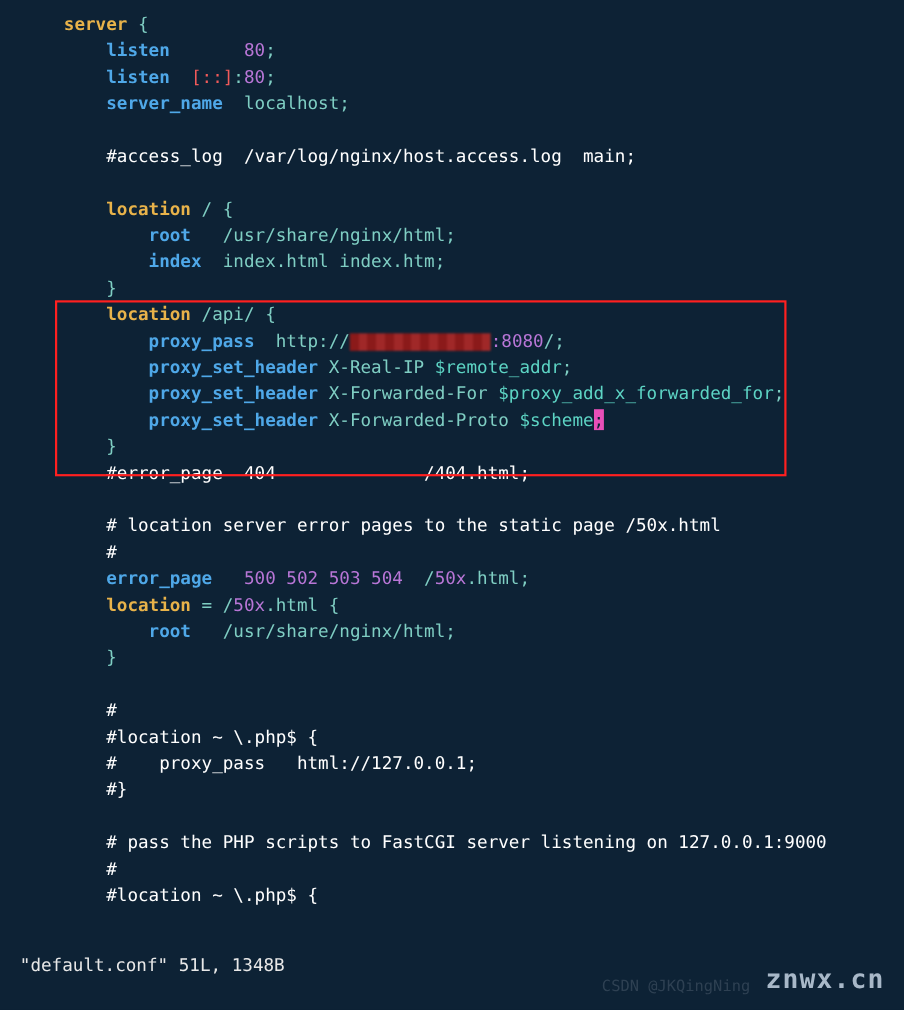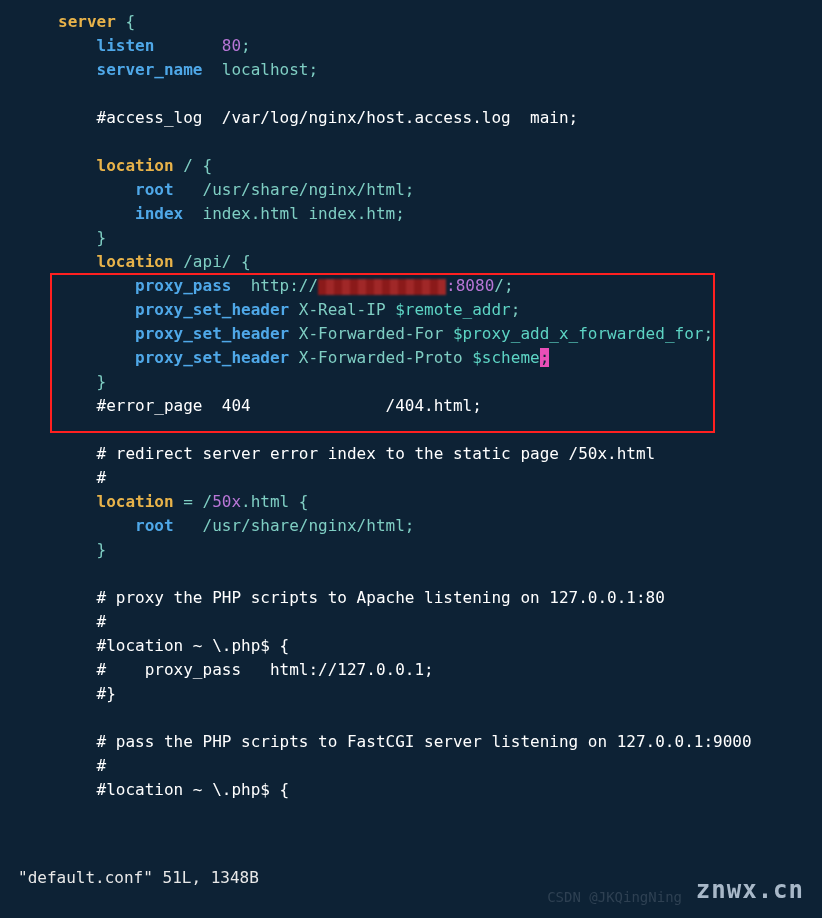--- a/index.html
+++ b/index.html
@@ -72,43 +72,44 @@
       left: 18px;
       color: #e8e8e8;
     }
   </style>
 </head>
 <body>
 
 <div class="code-container">
 <div class="line"><span class="kw-orange">server</span><span class="brace"> {</span></div>
 <div class="line">    <span class="kw-blue">listen</span>       <span class="num-purple">80</span><span class="plain">;</span></div>
+<div class="line">    <span class="kw-blue">listen</span>  <span class="bracket-red">[::]</span><span class="plain">:</span><span class="num-purple">80</span><span class="plain">;</span></div>
 <div class="line">    <span class="kw-blue">server_name</span><span class="plain">  localhost;</span></div>
 <div class="line"> </div>
 <div class="line">    <span class="comment">#access_log  /var/log/nginx/host.access.log  main;</span></div>
 <div class="line"> </div>
 <div class="line">    <span class="kw-orange">location</span><span class="plain"> / {</span></div>
 <div class="line">        <span class="kw-blue">root</span><span class="plain">   /usr/share/nginx/html;</span></div>
 <div class="line">        <span class="kw-blue">index</span><span class="plain">  index</span><span class="plain">.html </span><span class="plain">index</span><span class="plain">.htm;</span></div>
 <div class="line">    <span class="brace">}</span></div>
 <div class="line">    <span class="kw-orange">location</span><span class="plain"> /api/ {</span></div>
 <div class="line">        <span class="kw-blue">proxy_pass</span><span class="plain">  http://</span><span class="redacted"></span><span class="num-purple">:8080</span><span class="plain">/;</span></div>
 <div class="line">        <span class="kw-blue">proxy_set_header</span><span class="plain"> X-Real-IP </span><span class="var-green">$remote_addr</span><span class="plain">;</span></div>
 <div class="line">        <span class="kw-blue">proxy_set_header</span><span class="plain"> X-Forwarded-For </span><span class="var-green">$proxy_add_x_forwarded_for</span><span class="plain">;</span></div>
 <div class="line">        <span class="kw-blue">proxy_set_header</span><span class="plain"> X-Forwarded-Proto </span><span class="var-green">$scheme</span><span class="cursor-bg">;</span></div>
 <div class="line">    <span class="brace">}</span></div>
 <div class="line">    <span class="comment">#error_page  404              /404.html;</span></div>
 <div class="line"> </div>
-<div class="line">    <span class="comment"># redirect server error index to the static page /50x.html</span></div>
+<div class="line">    <span class="comment"># location server error pages to the static page /50x.html</span></div>
 <div class="line">    <span class="comment">#</span></div>
+<div class="line">    <span class="kw-blue">error_page</span><span class="num-purple">   500 502 503 504</span><span class="plain">  /</span><span class="num-purple">50x</span><span class="plain">.html;</span></div>
 <div class="line">    <span class="kw-orange">location</span><span class="plain"> = /</span><span class="num-purple">50x</span><span class="plain">.html {</span></div>
 <div class="line">        <span class="kw-blue">root</span><span class="plain">   /usr/share/nginx/html;</span></div>
 <div class="line">    <span class="brace">}</span></div>
 <div class="line"> </div>
-<div class="line">    <span class="comment"># proxy the PHP scripts to Apache listening on 127.0.0.1:80</span></div>
 <div class="line">    <span class="comment">#</span></div>
 <div class="line">    <span class="comment">#location ~ \.php$ {</span></div>
 <div class="line">    <span class="comment">#    proxy_pass   html://127.0.0.1;</span></div>
 <div class="line">    <span class="comment">#}</span></div>
 <div class="line"> </div>
 <div class="line">    <span class="comment"># pass the PHP scripts to FastCGI server listening on 127.0.0.1:9000</span></div>
 <div class="line">    <span class="comment">#</span></div>
 <div class="line">    <span class="comment">#location ~ \.php$ {</span></div>
 </div>
 

